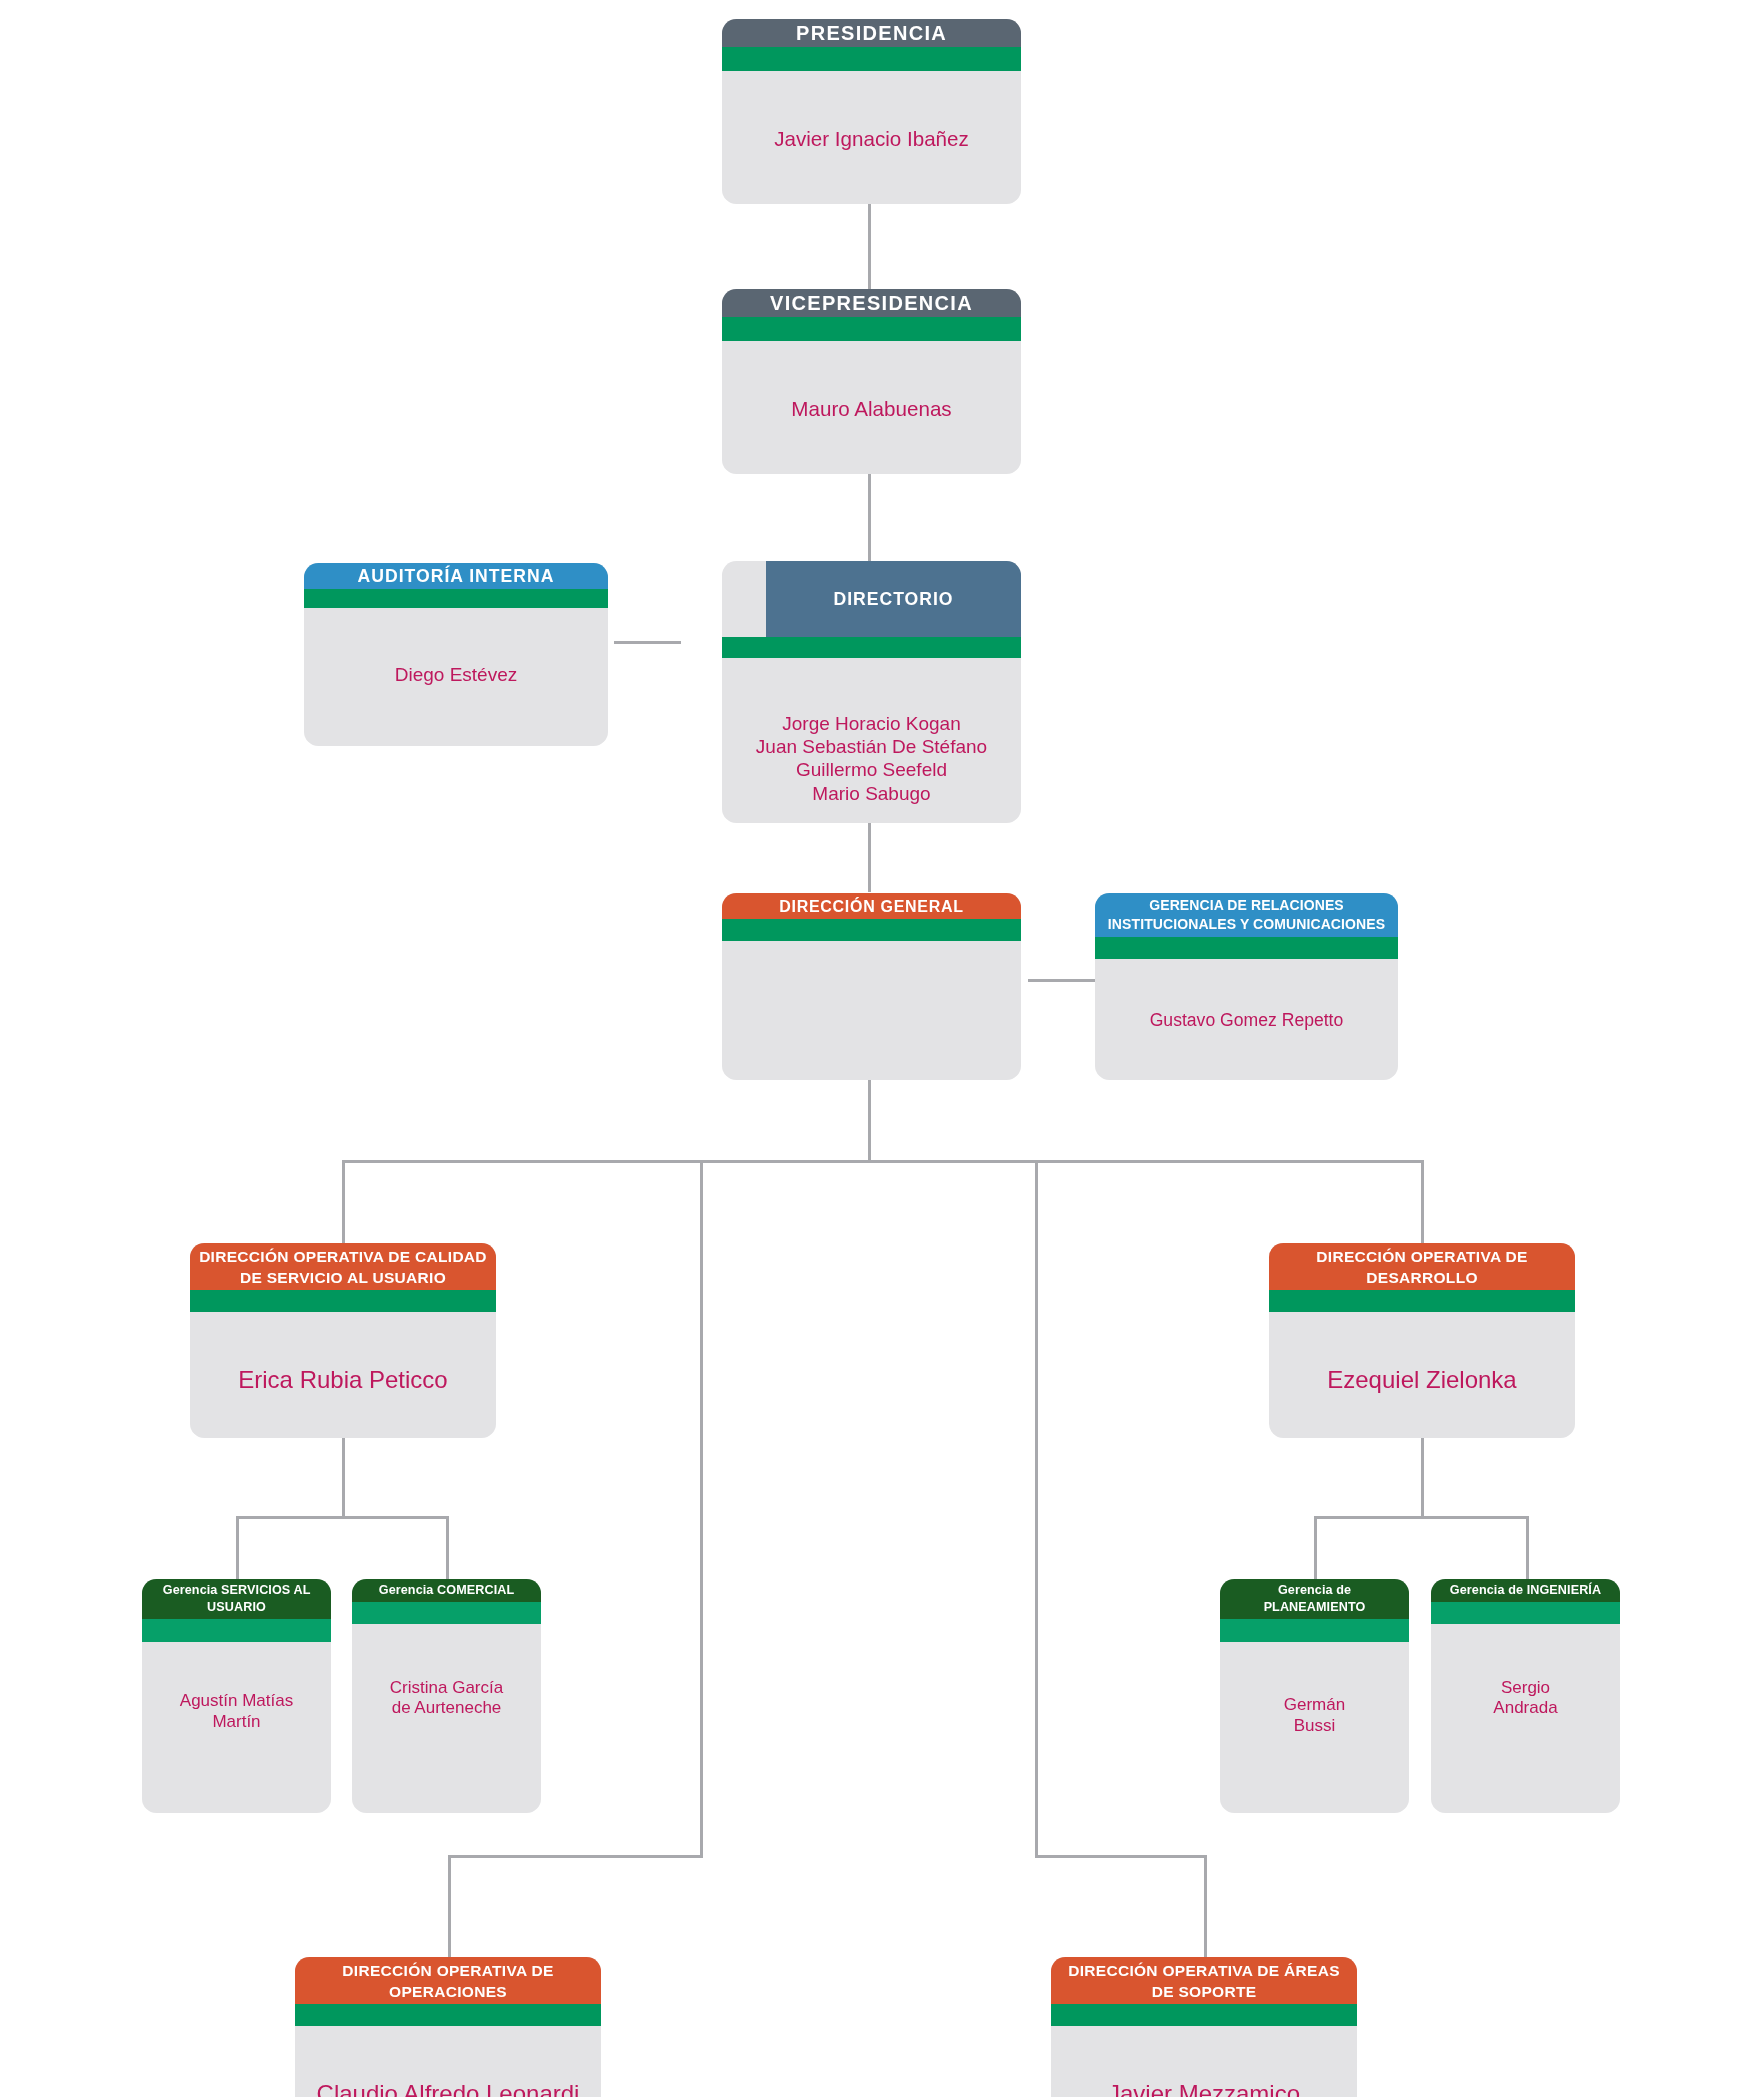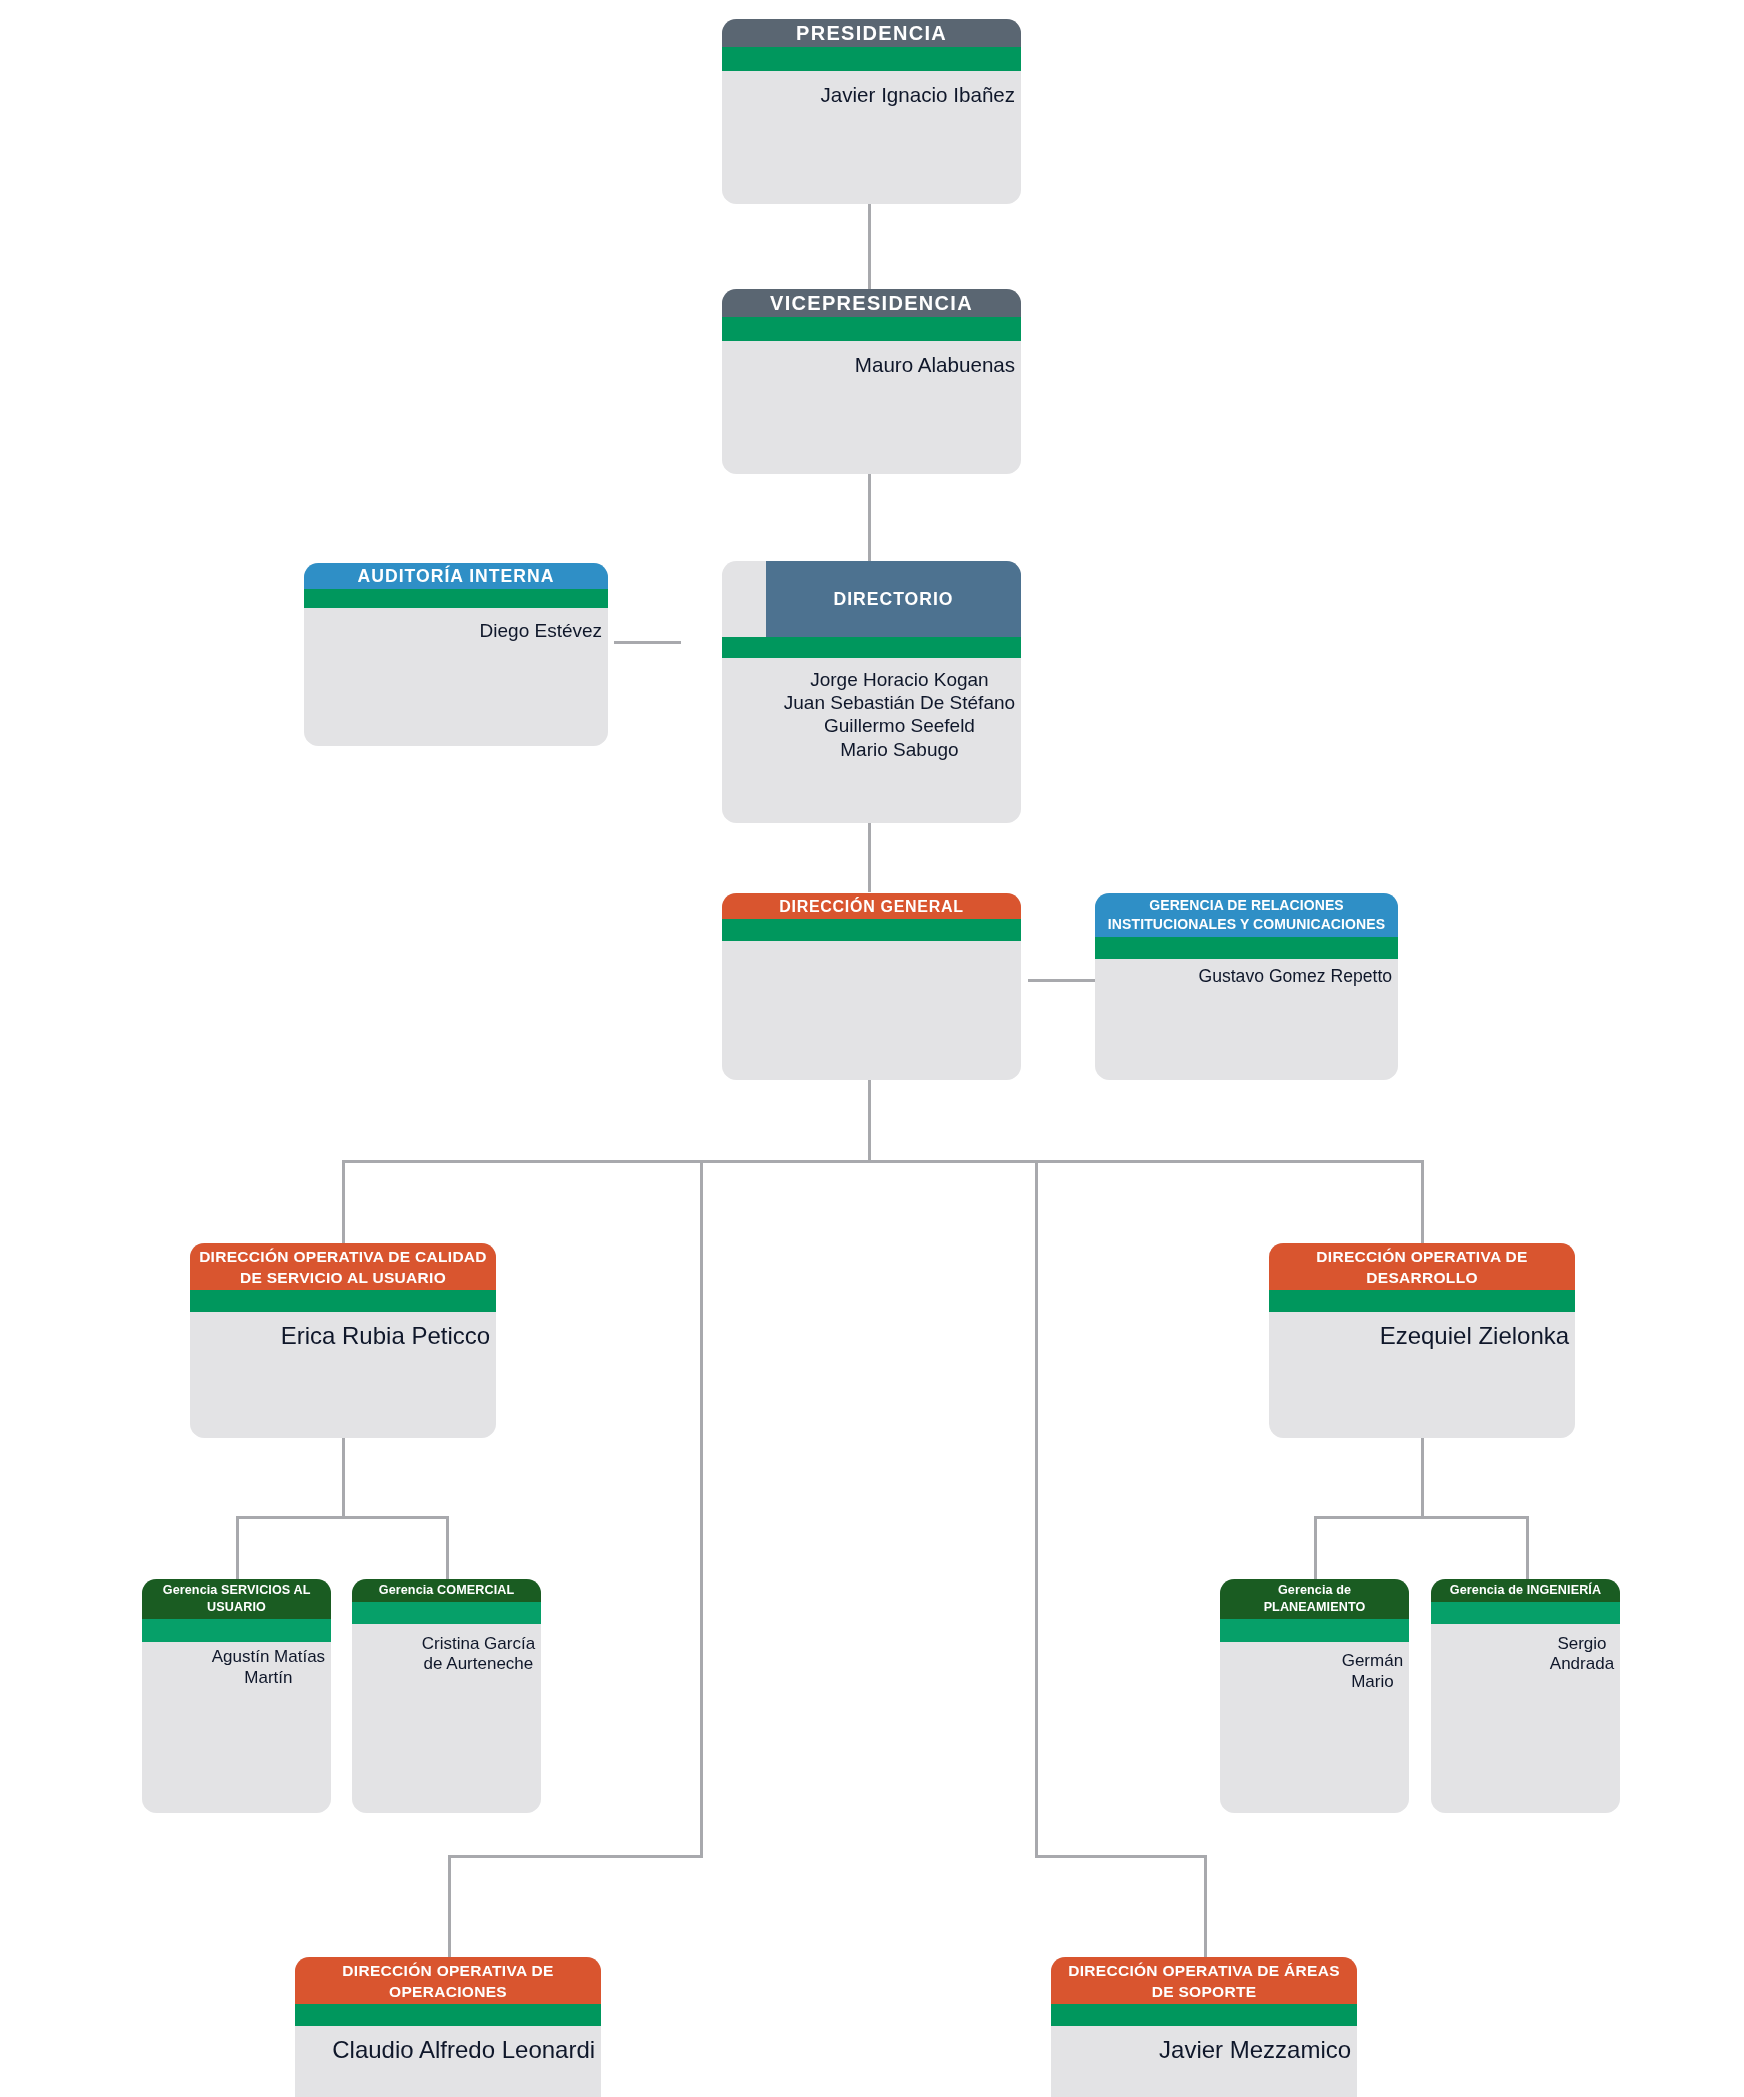--- a/index.html
+++ b/index.html
@@ -36,26 +36,27 @@
     color:#ffffff;
     font-weight:bold;
     box-sizing:border-box;
     padding:2.5px 5.9px;
   }
   .node .band{width:100%;background:#00975d;flex:0 0 auto;}
   .node .body{
     flex:1 1 auto;
     display:flex;
     align-items:flex-start;
-    justify-content:flex-end;
+    justify-content:center;
     text-align:center;
-    color:#0f172a;
+    color:#be185d;
     box-sizing:border-box;
     padding:11px 5.9px 4.2px 5.9px;
     line-height:1.22;
+    margin-top:44px;
   }
 
   
   .h-slate   .head{background:#5a6672;}
   .h-steel   .head{background:#4d7290;margin-left:44px;}
   .h-blue    .head{background:#2f8fc6;}
   .h-orange  .head{background:#d9552f;}
   .h-green   .head{background:#1a5c22;}
 
   
@@ -259,21 +260,21 @@
     <div class="head">
       <span class="stack">
         <span>Gerencia de</span>
         <span>PLANEAMIENTO</span>
       </span>
     </div>
     <div class="band" style="height:22.7px;"></div>
     <div class="body" style="padding-top:9.2px;">
       <span class="stack">
         <span>Germán</span>
-        <span>Mario</span>
+        <span>Bussi</span>
       </span>
     </div>
   </div>
 
   <div class="node h-green b-teal t-xxs" style="left:1431px;top:1579px;width:189px;height:234px;">
     <div class="head">
       <span class="stack">
         <span>Gerencia de</span>
         <span>INGENIERÍA</span>
       </span>

